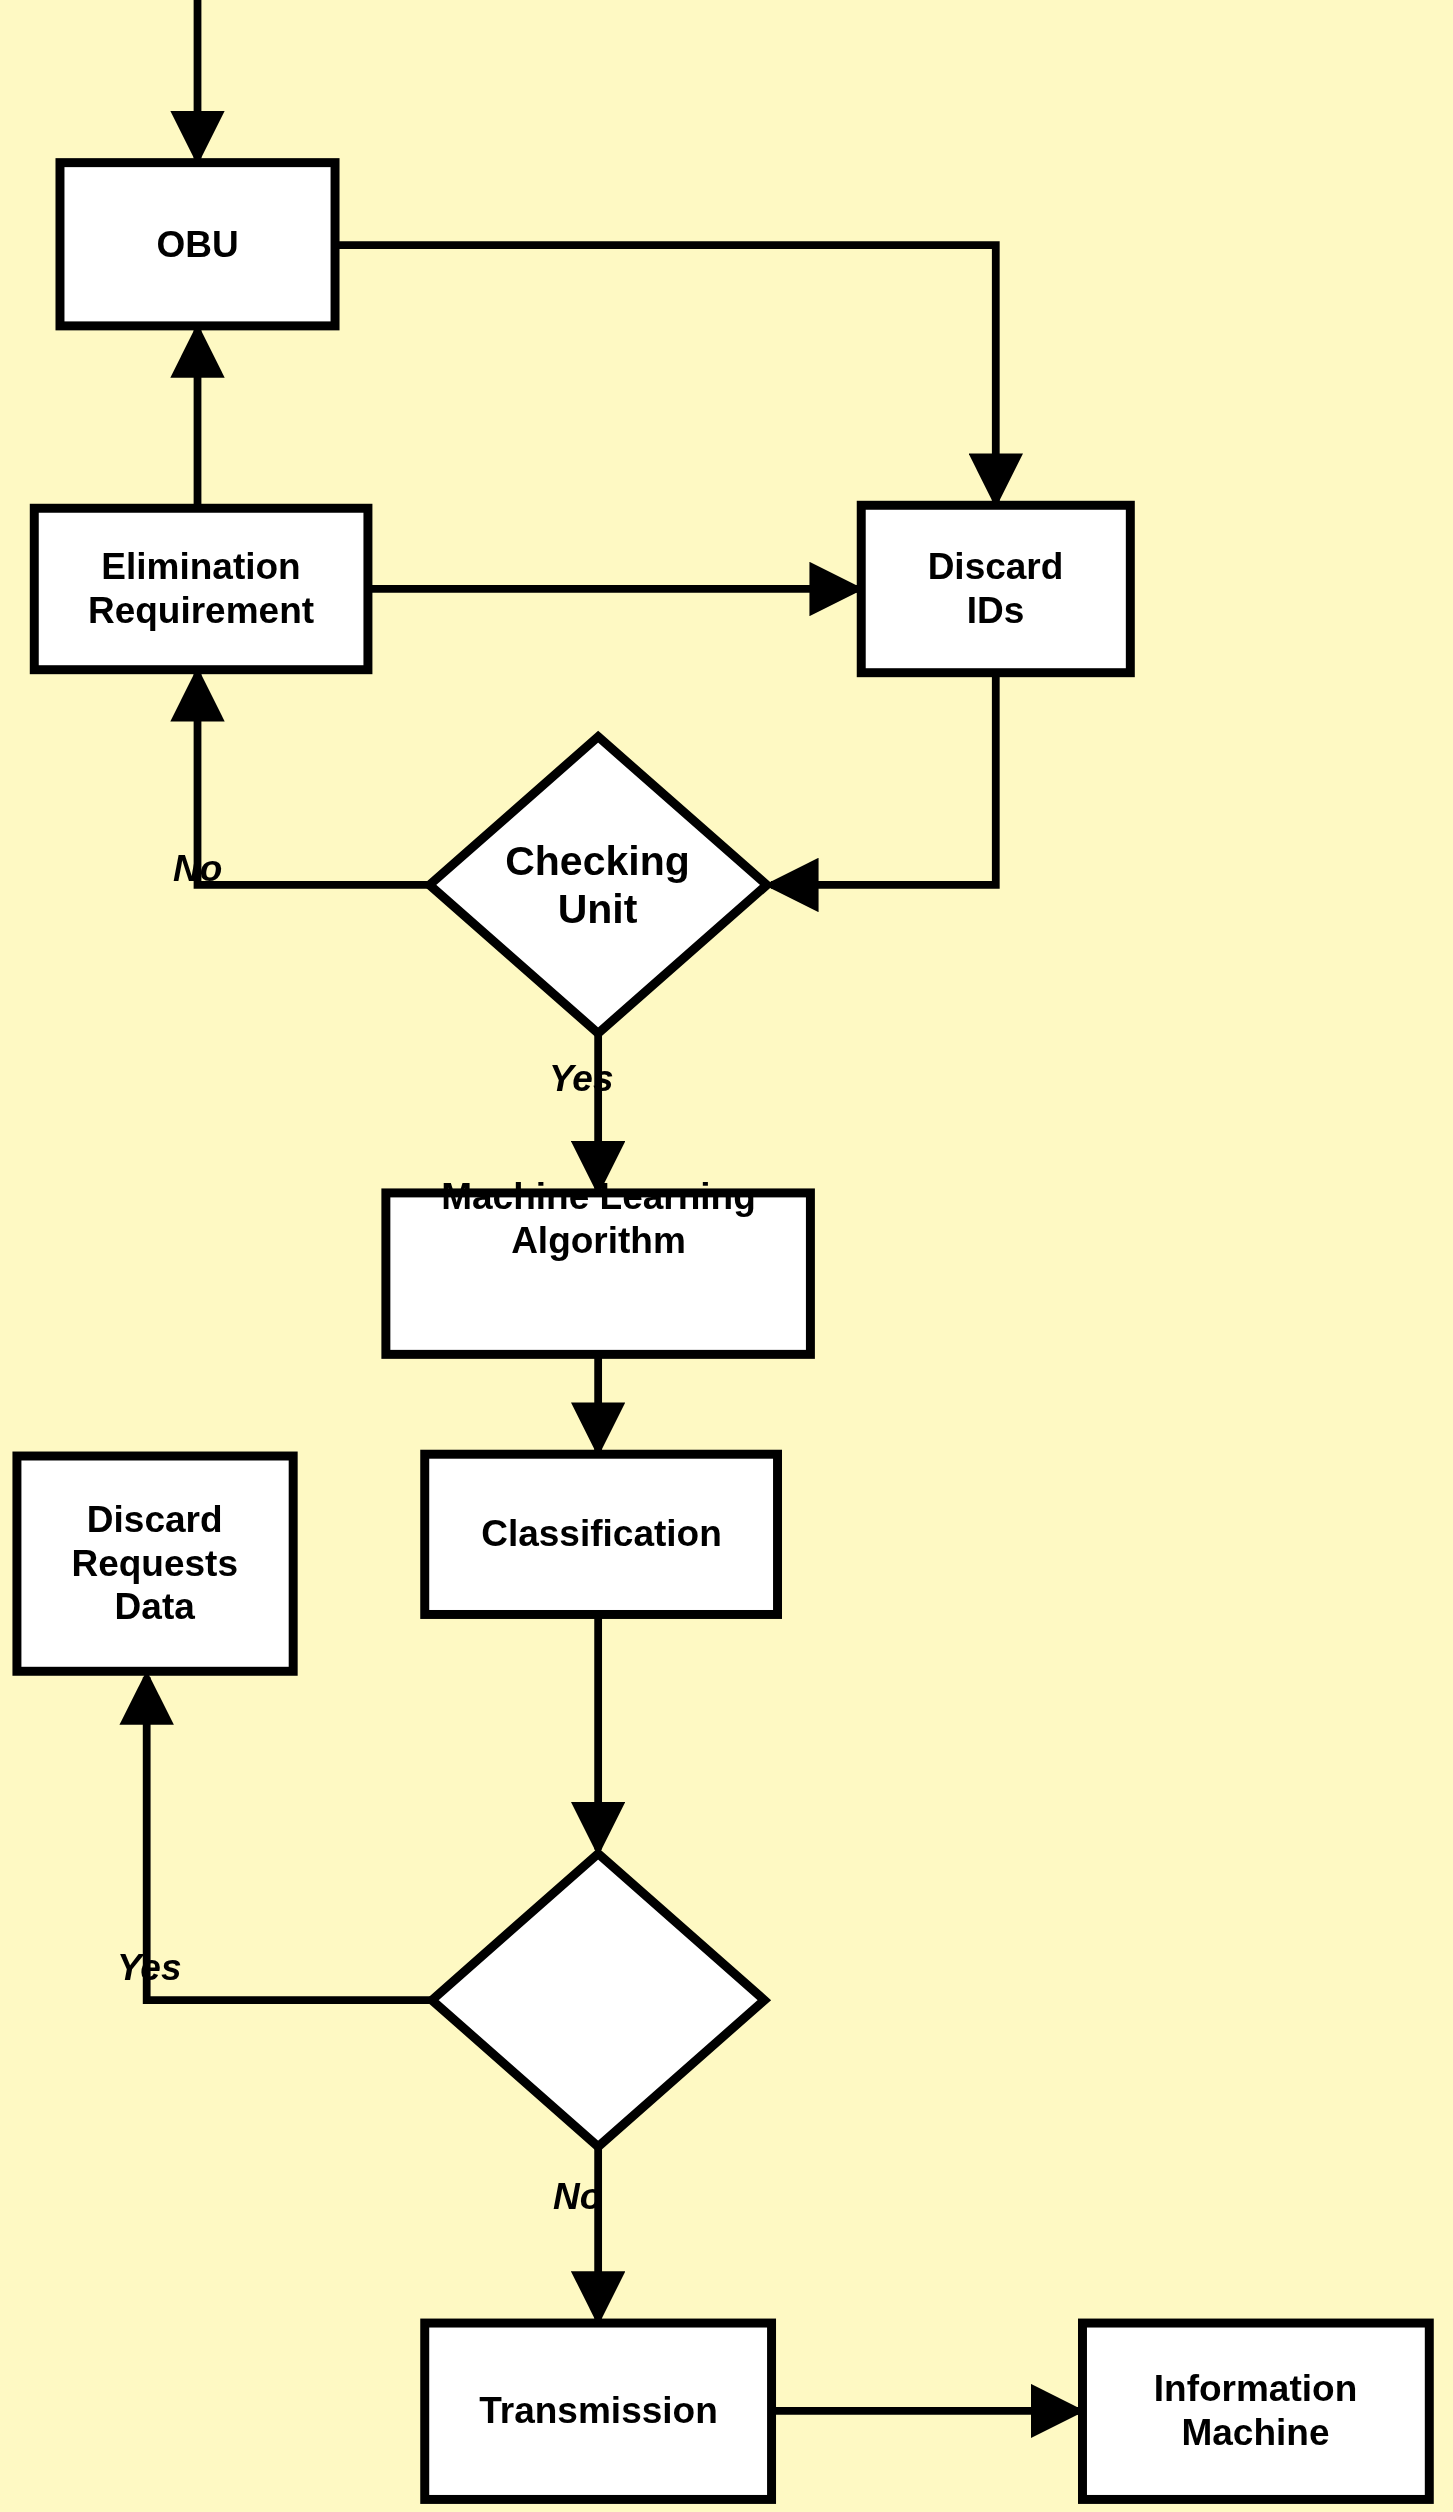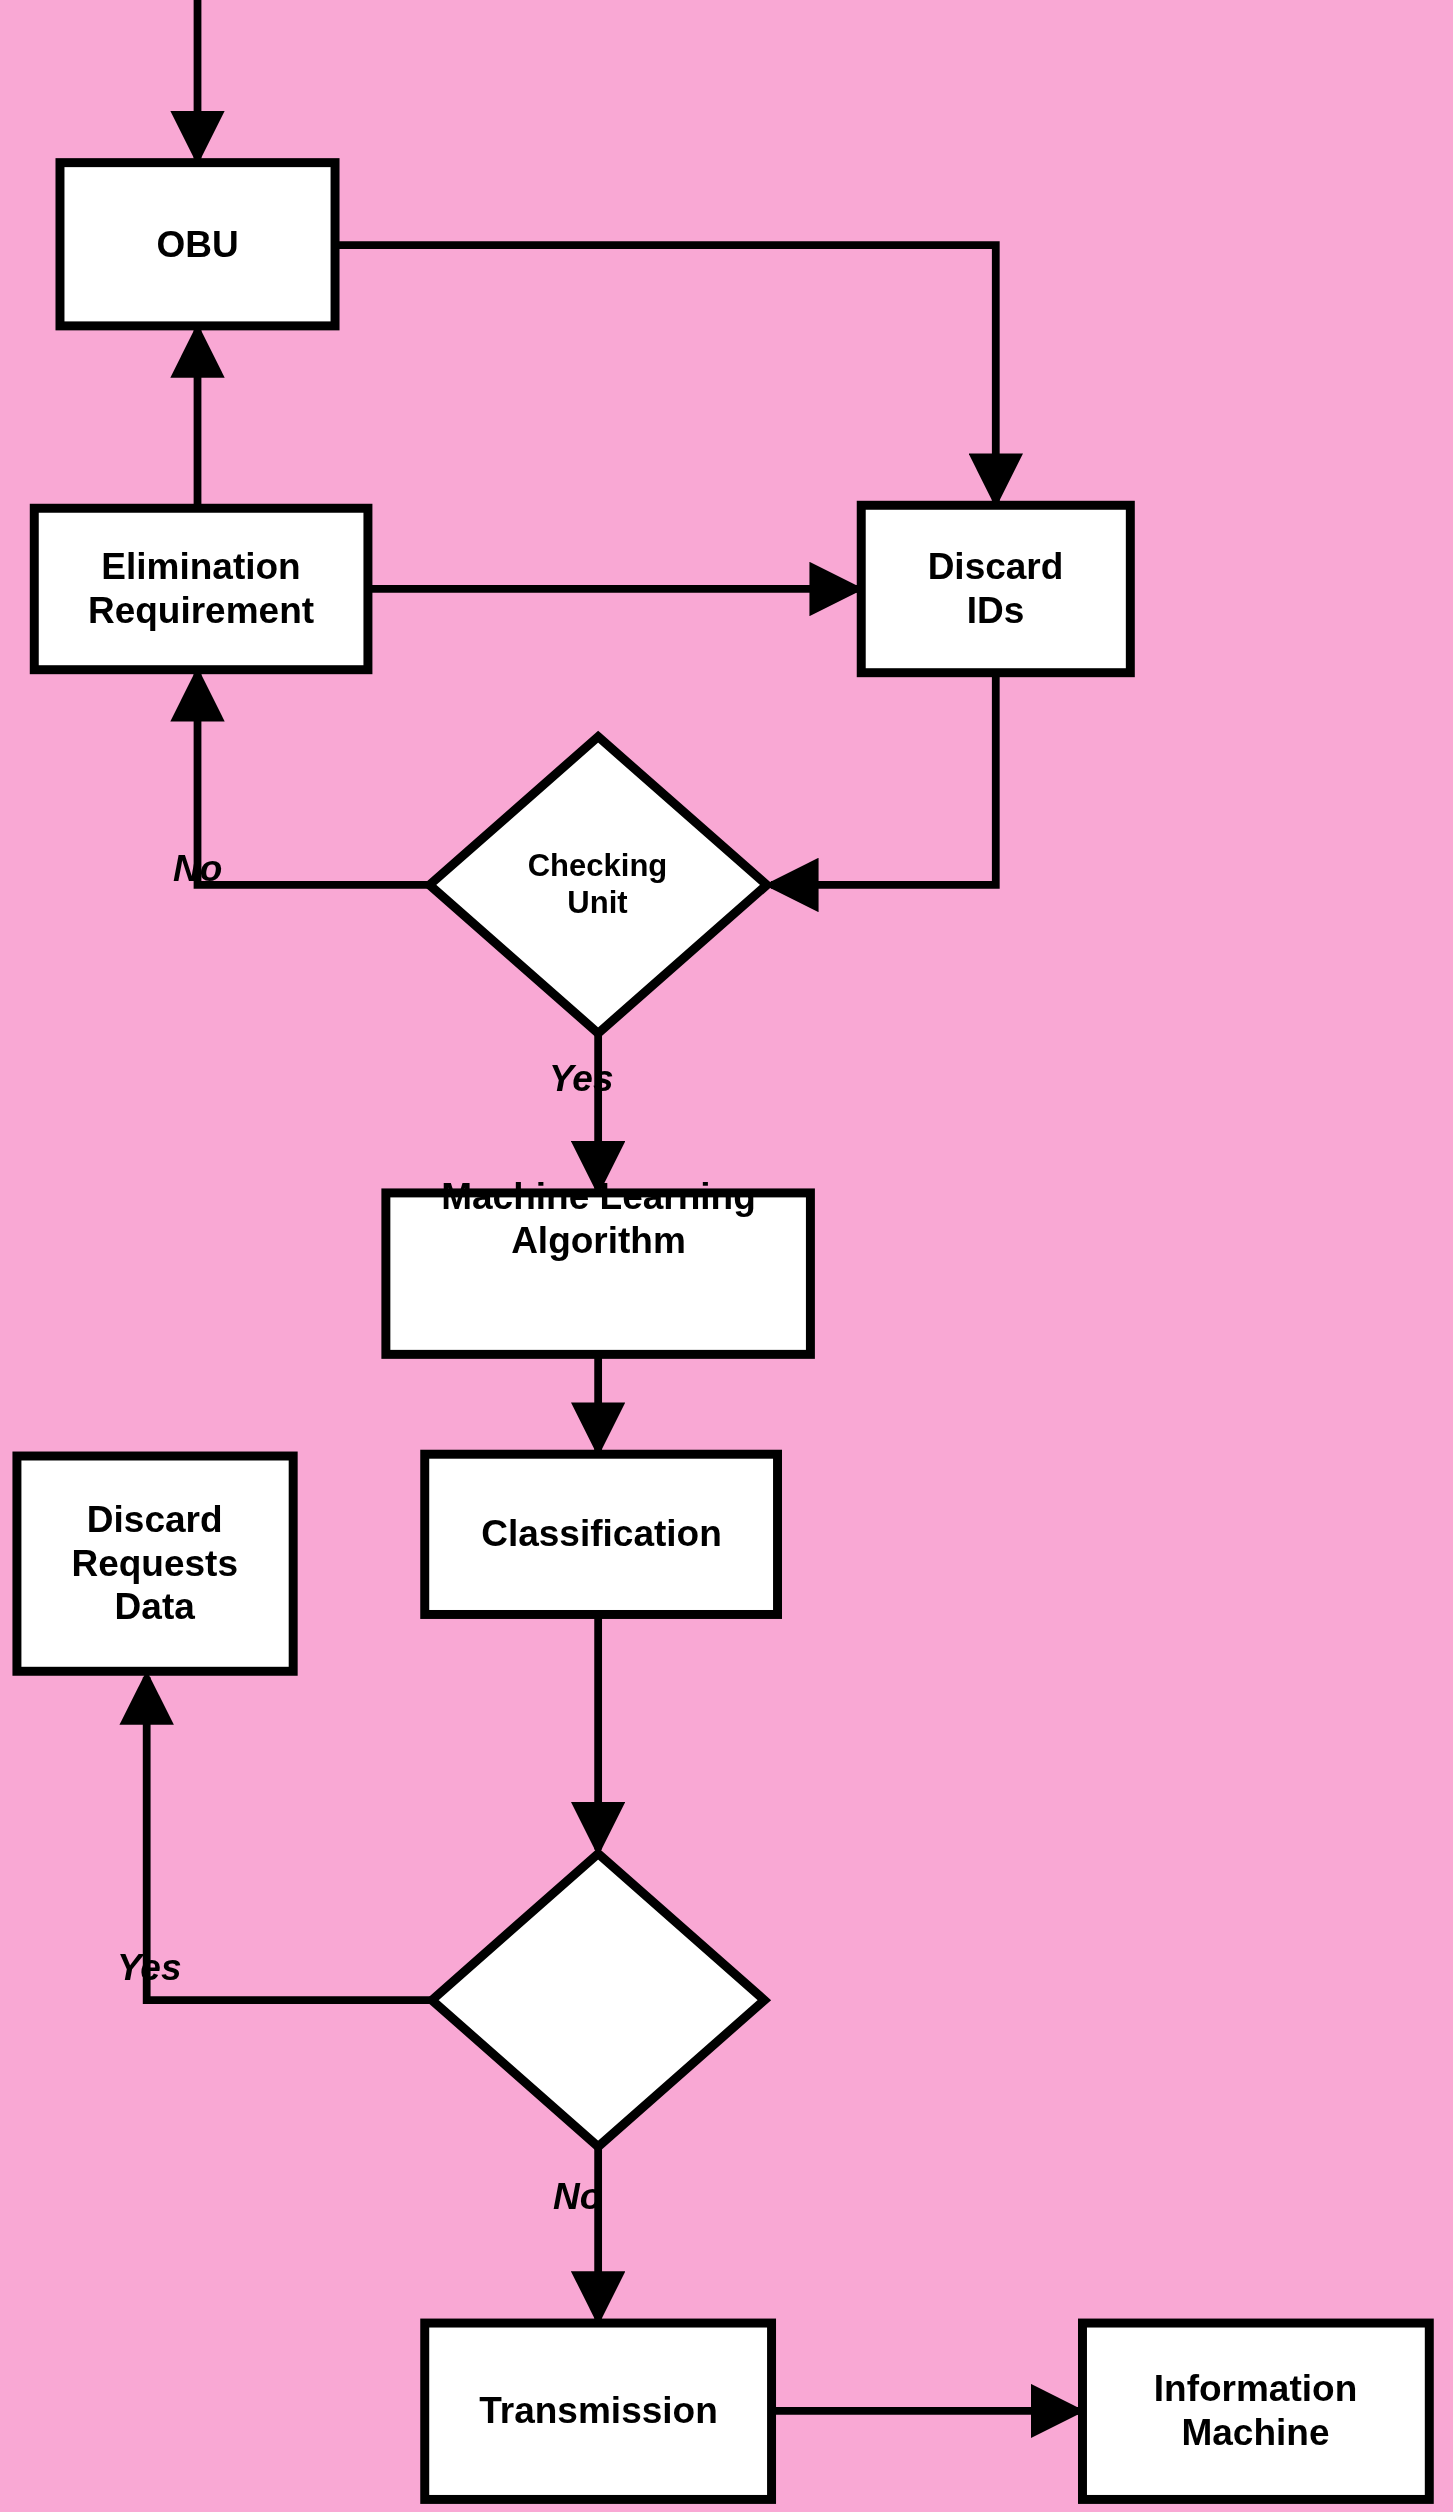--- a/index.html
+++ b/index.html
@@ -1,20 +1,20 @@
 <!DOCTYPE html>
 <html style="font-size:9.6px"><head>
 <meta charset="utf-8">
 <style>
   html,body{margin:0;padding:0;background:#ffffff;}
   #page{
     position:relative;
     width:1454px;
     height:2512px;
-    background:#f9a8d4;
+    background:#fef9c3;
     font-family:"Liberation Sans", sans-serif;
     overflow:hidden;
   }
   #flow-svg{position:absolute;left:0;top:0;width:1454px;height:2512px;}
   .node-label{
     position:absolute;
     display:flex;
     align-items:center;
     justify-content:center;
     text-align:center;
@@ -25,21 +25,21 @@
     pointer-events:none;
   }
   .edge-label{
     position:absolute;
     font-weight:bold;
     color:#000000;
     white-space:nowrap;
     font-style:italic;
   }
   .fs-box{font-size:37px;}
-  .fs-diamond{font-size:31px;}
+  .fs-diamond{font-size:41px;}
   .fs-edge{font-size:37px;}
 </style>
 </head>
 <body>
 
 <div id="page">
 
   <svg id="flow-svg" viewBox="0 0 2431 4201">
     <defs>
       <marker id="arrow" viewBox="0 0 12 12" refX="10.5" refY="6" markerWidth="7" markerHeight="7" orient="auto-start-reverse">

